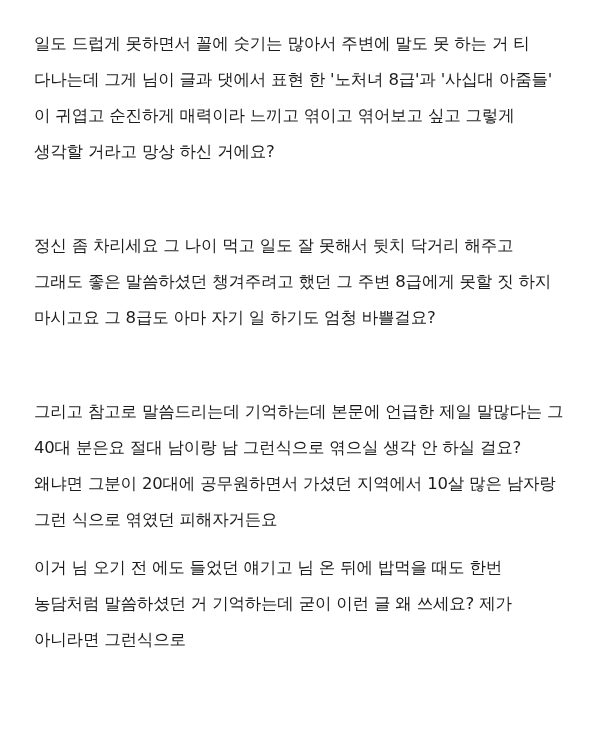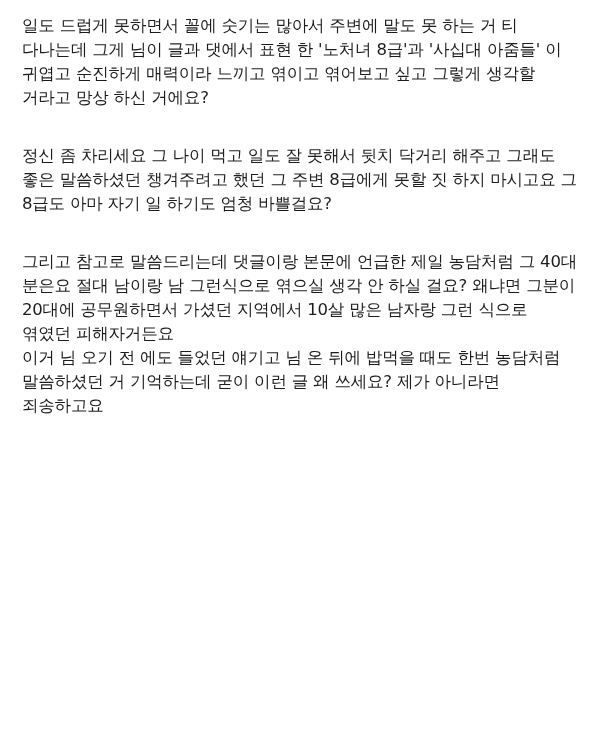--- a/index.html
+++ b/index.html
@@ -16,38 +16,38 @@
   }
   .page {
     width: 600px;
     height: 742px;
     box-sizing: border-box;
     padding: 14px 22px 0 22px;
     background: #ffffff;
   }
   .para {
     font-size: 16.5px;
-    line-height: 24px;
+    line-height: 36px;
     letter-spacing: -0.2px;
     word-break: keep-all;
     white-space: pre-wrap;
-    margin: 0;
+    margin: 12px;
     color: #1c1c1c;
   }
   .gap-block {
     height: 34px;
   }
   .gap-small {
     height: 0px;
   }
 </style>
 </head>
 <body>
 
 <div class="page">
   <p class="para">일도 드럽게 못하면서 꼴에 숫기는 많아서 주변에 말도 못 하는 거 티 다나는데 그게 님이 글과 댓에서 표현 한 '노처녀 8급'과 '사십대 아줌들' 이 귀엽고 순진하게 매력이라 느끼고 엮이고 엮어보고 싶고 그렇게 생각할 거라고 망상 하신 거에요?</p>
   <div class="gap-block"></div>
   <p class="para">정신 좀 차리세요 그 나이 먹고 일도 잘 못해서 뒷치 닥거리 해주고 그래도 좋은 말씀하셨던 챙겨주려고 했던 그 주변 8급에게 못할 짓 하지 마시고요 그 8급도 아마 자기 일 하기도 엄청 바쁠걸요?</p>
   <div class="gap-block"></div>
-  <p class="para">그리고 참고로 말씀드리는데 댓글이랑 본문에 언급한 제일 농담처럼 그 40대 분은요 절대 남이랑 남 그런식으로 엮으실 생각 안 하실 걸요? 왜냐면 그분이 20대에 공무원하면서 가셨던 지역에서 10살 많은 남자랑 그런 식으로 엮였던 피해자거든요</p>
+  <p class="para">그리고 참고로 말씀드리는데 기억하는데 본문에 언급한 제일 말많다는 그 40대 분은요 절대 남이랑 남 그런식으로 엮으실 생각 안 하실 걸요? 왜냐면 그분이 20대에 공무원하면서 가셨던 지역에서 10살 많은 남자랑 그런 식으로 엮였던 피해자거든요</p>
   <div class="gap-small"></div>
-  <p class="para">이거 님 오기 전 에도 들었던 얘기고 님 온 뒤에 밥먹을 때도 한번 농담처럼 말씀하셨던 거 기억하는데 굳이 이런 글 왜 쓰세요? 제가 아니라면 죄송하고요</p>
+  <p class="para">이거 님 오기 전 에도 들었던 얘기고 님 온 뒤에 밥먹을 때도 한번 농담처럼 말씀하셨던 거 기억하는데 굳이 이런 글 왜 쓰세요? 제가 아니라면 그런식으로</p>
 </div>
 
 </body></html>

